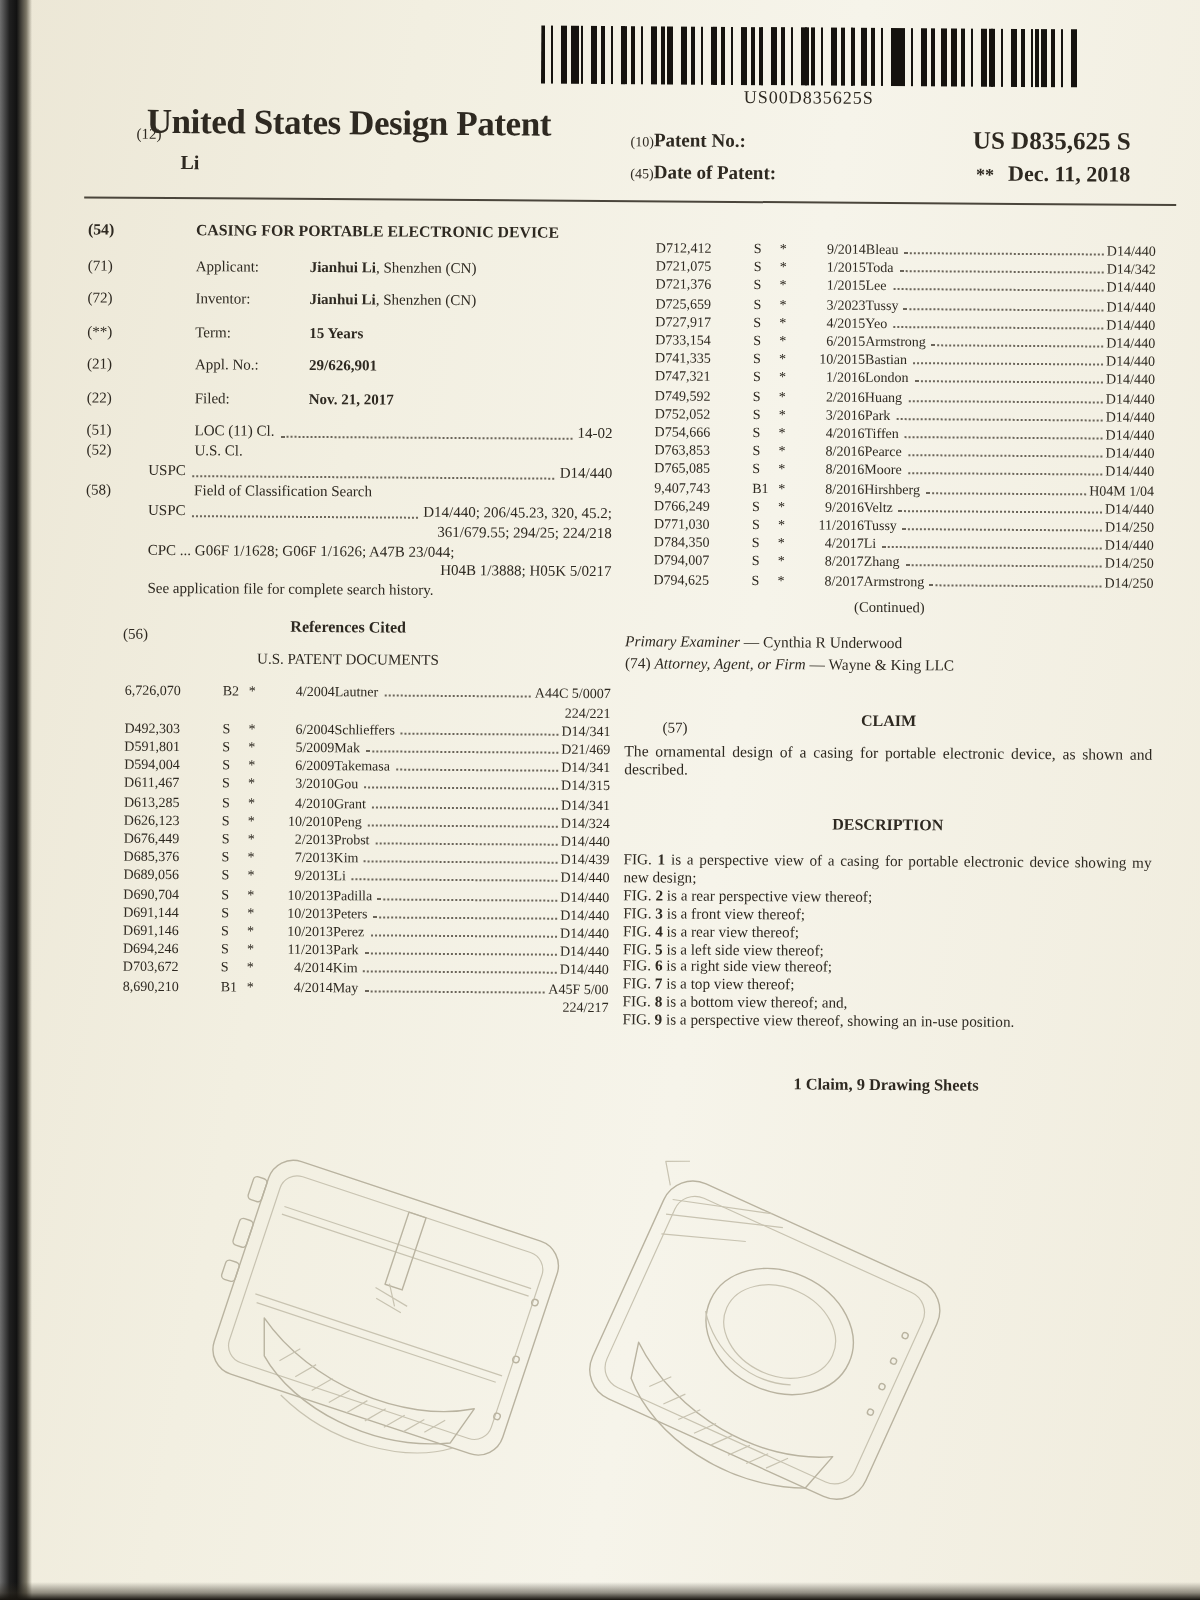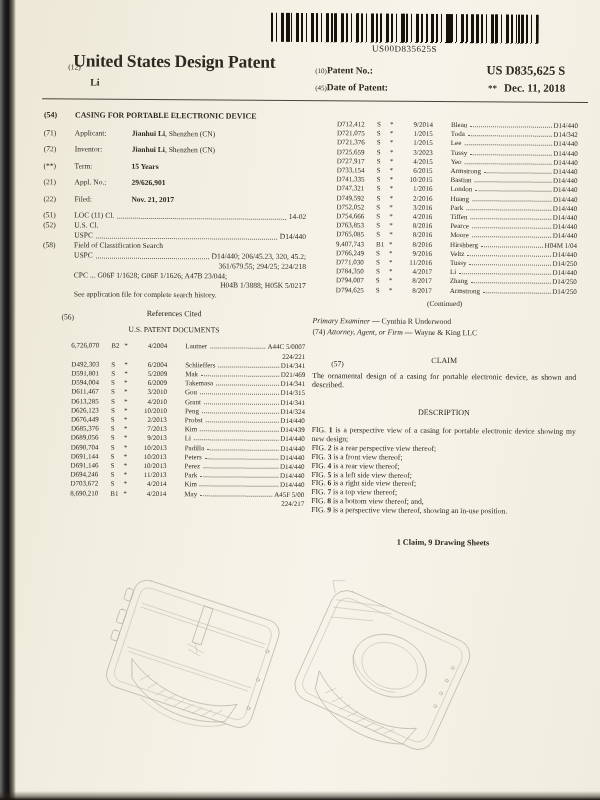--- a/index.html
+++ b/index.html
@@ -40,46 +40,46 @@
   .hdr-row{display:flex;align-items:baseline;margin-bottom:3px;}
   .hdr-code{font-size:7px;margin-right:0;}
   .hdr-label{font-size:9.5px;font-weight:bold;}
   .hdr-val{margin-left:auto;font-size:12.5px;font-weight:bold;white-space:nowrap;}
   .hdr-val2{margin-left:auto;font-size:11px;font-weight:bold;white-space:nowrap;}
   .date-stars{font-size:9px;margin-right:7px;}
   .hrule{position:absolute;left:40px;top:100px;width:546px;border-top:1px solid #4a453b;}
   
   .col-left{position:absolute;left:42px;top:112px;width:263px;}
   .col-right{position:absolute;left:312px;top:112px;width:264px;}
-  .code-cell{width:31px;flex:none;}
+  .code-cell{width:54px;flex:none;}
   
   .title-row{display:flex;font-size:7.9px;font-weight:bold;line-height:9.6px;margin-bottom:8px;}
   .title-text{width:210px;}
   
   .bib-row{display:flex;font-size:7.5px;line-height:9.5px;margin-bottom:7px;}
   .b-label{width:57px;flex:none;}
   
   .cl-row{display:flex;font-size:7.5px;line-height:9.9px;}
   .leader{flex:1;border-bottom:1px dotted #6b655a;margin:0 3px 2px 3px;min-width:6px;}
   .bold{font-weight:normal;}
   .indent{padding-left:31px;}
   .right-al{text-align:right;}
   .cl-note{font-size:7.5px;padding-left:31px;line-height:10px;}
   
   .sec-head{position:relative;font-size:8px;margin-top:9px;margin-bottom:7px;text-align:center;}
   .sec-code{position:absolute;left:0;top:4px;font-weight:normal;font-size:7.5px;padding-left:19px;}
-  .sec-title{font-weight:normal;}
+  .sec-title{font-weight:bold;}
   .sub-head{text-align:center;font-size:7.5px;margin-bottom:8px;}
   
   .refs{padding-left:20px;}
   .ref-row{display:flex;font-size:7px;line-height:9.2px;white-space:nowrap;align-items:baseline;}
-  .r-num{width:46px;text-align:center;flex:none;}
+  .r-num{width:46px;text-align:left;flex:none;}
   .r-kind{width:13px;margin-left:3px;flex:none;}
   .r-star{width:9px;flex:none;}
-  .r-date{width:34px;text-align:right;margin-right:18px;flex:none;}
+  .r-date{width:34px;text-align:right;margin-right:0;flex:none;}
   .r-dots{flex:1;border-bottom:1px dotted #6b655a;margin:0 2px 2px 3px;min-width:8px;}
   .ref-row2{font-size:7px;line-height:9.2px;text-align:right;}
   .continued{text-align:center;font-size:7.3px;margin-top:3px;}
   
   .exam-line{font-size:7.7px;line-height:10.5px;margin-top:9px;}
   .ital{font-style:italic;}
   
   .para{font-size:7.8px;line-height:9.6px;text-align:justify;}
   .fig-line{font-size:7.6px;line-height:8.9px;text-align:justify;}
   .sheets-footer{text-align:center;font-size:8.2px;font-weight:bold;margin-top:22px;}

